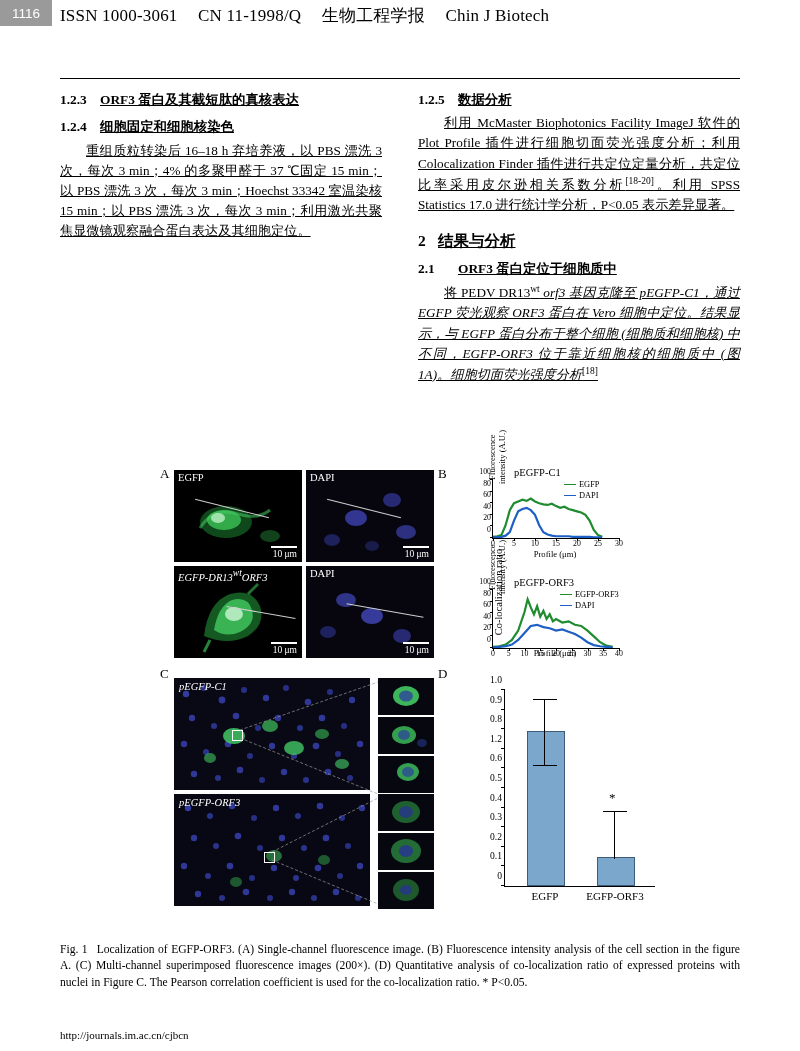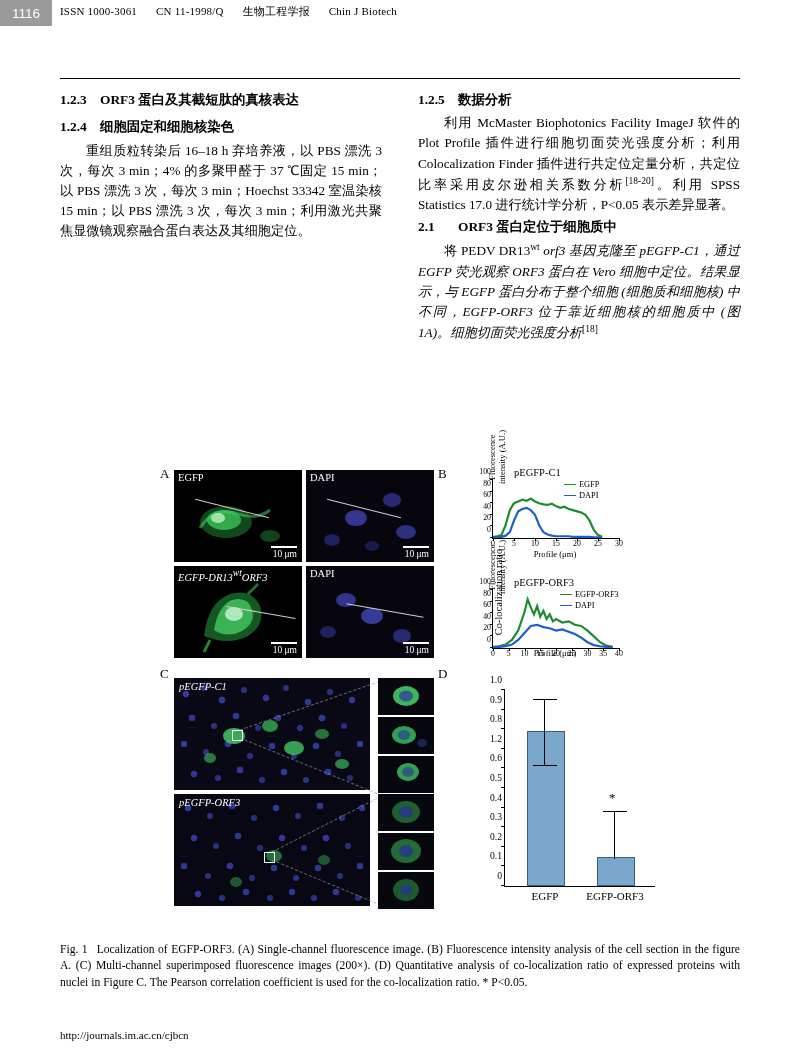--- a/index.html
+++ b/index.html
@@ -9,28 +9,28 @@
     color:#000;position:relative;overflow:hidden;
   }
   
   .pagehead{position:absolute;left:0;top:0;width:800px;height:30px;}
   .pagenum{
     position:absolute;left:0;top:0;width:52px;height:26px;background:#9a9a9a;
     color:#fff;font-size:13.5px;font-family:"Liberation Sans",sans-serif;
     display:flex;align-items:center;justify-content:center;
   }
   .headline{
-    position:absolute;left:60px;top:4px;font-size:11px;
+    position:absolute;left:60px;top:4px;font-size:17px;
     font-family:"Liberation Serif",serif;letter-spacing:.2px;
   }
   .headline span{margin-right:16px;}
   .headrule{position:absolute;left:60px;top:78px;width:680px;height:1px;background:#000;}
 
   
-  .col{position:absolute;top:90px;width:322px;font-size:13.2px;line-height:1.52;text-align:justify;}
+  .col{position:absolute;top:90px;width:322px;font-size:13.2px;line-height:1.52;text-align:justify;text-decoration:underline;}
   .colL{left:60px;}
   .colR{left:418px;}
 
   h4.sec{
     font-size:13.4px;font-weight:bold;margin:0 0 3px 0;
     font-family:"Liberation Serif",serif;
   }
   h4.sec .num{display:inline-block;min-width:40px;}
   h3.bigsec{font-size:15.5px;font-weight:bold;margin:14px 0 6px 0;}
   h3.bigsec .num{display:inline-block;min-width:20px;}
@@ -129,20 +129,23 @@
   </h4>
   <p class="para">重组质粒转染后 16–18 h 弃培养液，以 PBS 漂洗 3 次，每次 3 min；4% 的多聚甲醛于 37 ℃固定 15 min；以 PBS 漂洗 3 次，每次 3 min；Hoechst 33342 室温染核 15 min；以 PBS 漂洗 3 次，每次 3 min；利用激光共聚焦显微镜观察融合蛋白表达及其细胞定位。</p>
 </div>
 
 <div class="col colR">
   <h4 class="sec">
     <span class="num">1.2.5</span><span>数据分析</span>
   </h4>
   <p class="para"><span>利用 McMaster Biophotonics Facility ImageJ 软件的 Plot Profile 插件进行细胞切面荧光强度分析；利用 Colocalization Finder 插件进行共定位定量分析，共定位比率采用皮尔逊相关系数分析</span><sup>[18-20]</sup><span>。利用 SPSS Statistics 17.0 进行统计学分析，P&lt;0.05 表示差异显著。</span></p>
 
+  <h3 class="bigsec">
+    <span class="num">2</span><span>结果与分析</span>
+  </h3>
   <h4 class="sec">
     <span class="num">2.1</span><span>ORF3 蛋白定位于细胞质中</span>
   </h4>
   <p class="para"><span>将 PEDV DR13</span><sup>wt</sup><i> orf3 基因克隆至 pEGFP-C1，通过 EGFP 荧光观察 ORF3 蛋白在 Vero 细胞中定位。结果显示，与 EGFP 蛋白分布于整个细胞 (细胞质和细胞核) 中不同，EGFP-ORF3 位于靠近细胞核的细胞质中 (图 1A)。细胞切面荧光强度分析</i><sup>[18]</sup></p>
 </div>
 
 <div class="figure">
 
   <div style="position:absolute;left:0;top:6px" class="panel-label">A</div>
   <div class="panelA">

